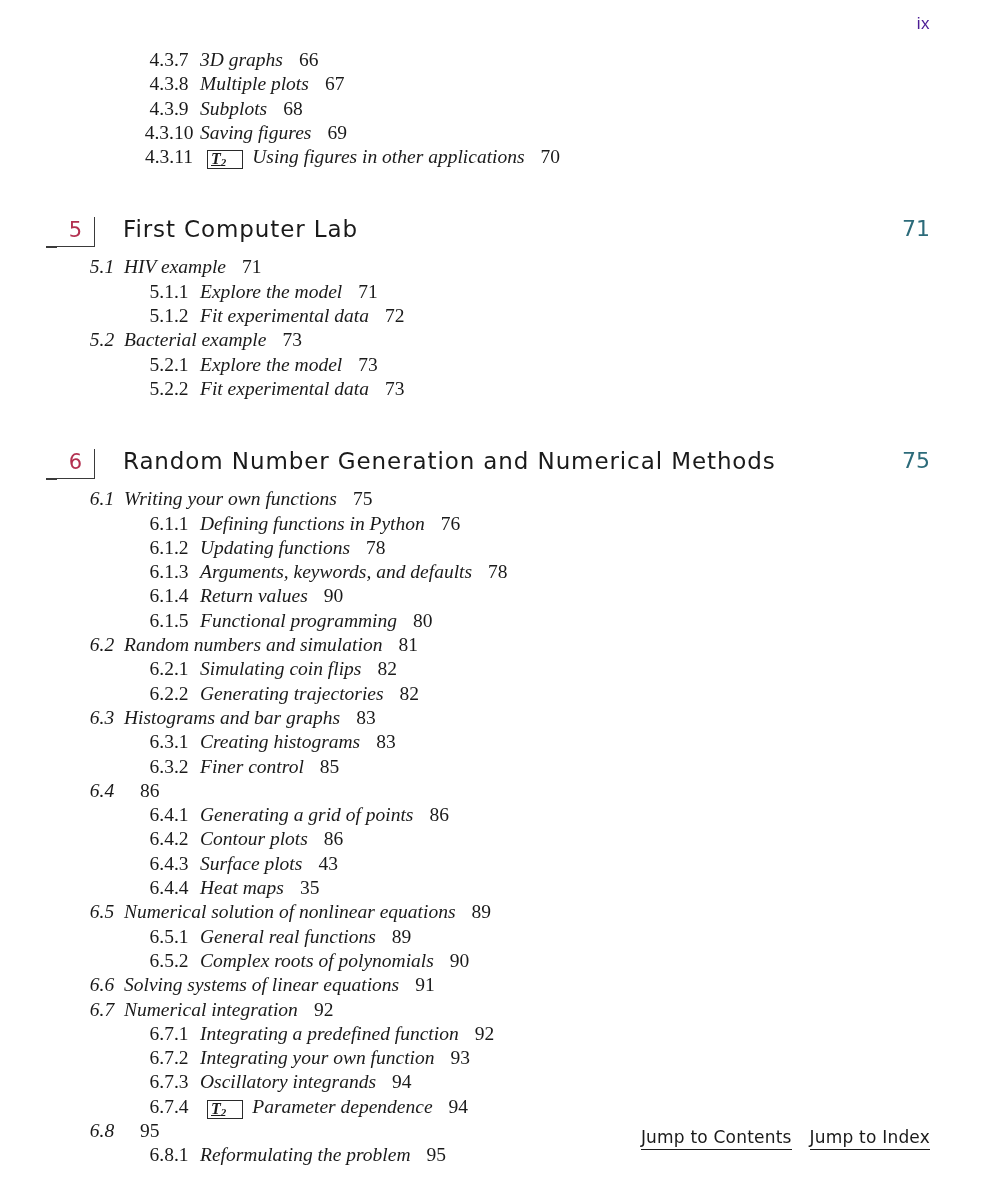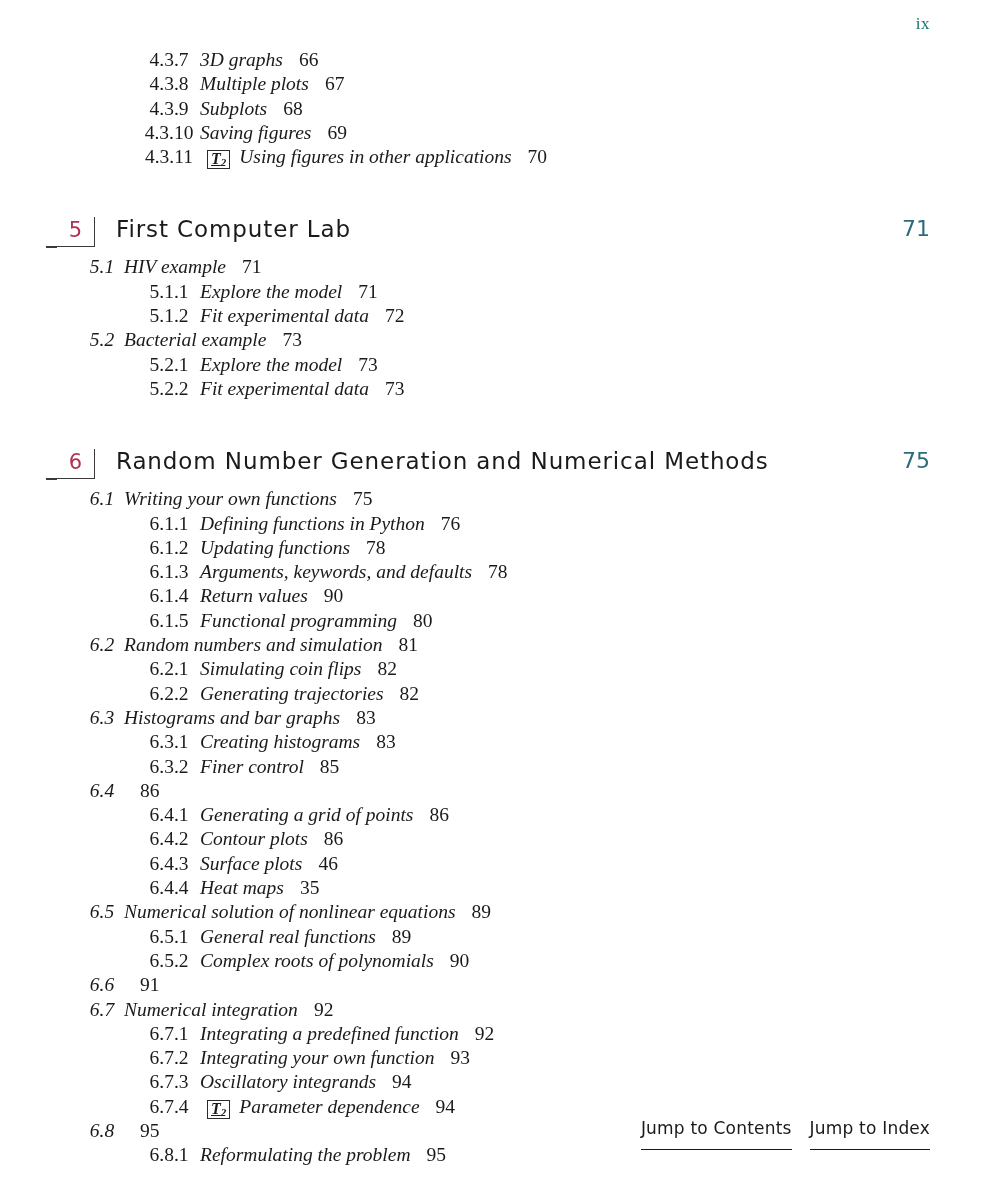--- a/index.html
+++ b/index.html
@@ -19,23 +19,23 @@
   .page {
     position: absolute;
     inset: 0;
   }
 
   
   .folio {
     position: absolute;
     top: 14px;
     right: 58px;
-    font-family: Liberation Serif, serif;
+    font-family: Liberation Sans, sans-serif;
     font-size: 17px;
-    color: #0f766e;
+    color: #4c1d95;
     letter-spacing: 0.5px;
   }
 
   
   .toc {
     position: absolute;
     left: 0;
     right: 0;
     top: 48px;
   }
@@ -67,21 +67,21 @@
 
   
   .lvl2 .num   { width: 44px; margin-left: 80px; font-style: italic; }
   .lvl2 .title { margin-left: 0px; }
   .lvl2 .pg    { margin-left: 16px; }
 
   
   .t2 {
     display: inline-block;
     border: 1.2px solid #2a2a2a;
-    padding: 0px 3px 0px 3px;
+    padding: 0px 16px 0px 3px;
     margin: 0 9px 0 7px;
     line-height: 1;
     position: relative;
     top: 1px;
     font-family: "Liberation Serif", "DejaVu Serif", serif;
     font-style: italic;
     font-weight: bold;
     font-size: 16px;
     text-decoration: underline;
   }
@@ -127,21 +127,21 @@
     color: #b33050;
     line-height: 1;
     position: relative;
     top: -1px;
   }
   .chapter .chtitle {
     font-family: "DejaVu Sans", "Liberation Sans", sans-serif;
     font-size: 23px;
     letter-spacing: 0.9px;
     color: #1a1a1a;
-    margin-left: 21px;
+    margin-left: 28px;
     line-height: 28px;
     position: relative;
     top: -2px;
     white-space: nowrap;
   }
   .chapter .chpage {
     margin-left: auto;
     margin-right: 58px;
     font-family: "DejaVu Sans", "Liberation Sans", sans-serif;
     font-size: 22px;
@@ -159,21 +159,21 @@
     right: 58px;
     display: flex;
     gap: 18px;
   }
   .footer a {
     font-family: "DejaVu Sans", "Liberation Sans", sans-serif;
     font-size: 17px;
     color: #1a1a1a;
     text-decoration: none;
     border-bottom: 1.4px solid #1a1a1a;
-    padding-bottom: 11px;
+    padding-bottom: 2px;
     letter-spacing: 0.2px;
     cursor: pointer;
   }
 </style>
 </head>
 <body>
 
 <div class="page">
 
   <div class="folio">ix</div>
@@ -321,21 +321,21 @@
         <span class="pg">86</span>
       </div>
       <div class="entry lvl3">
         <span class="num">6.4.2</span>
         <span class="title">Contour plots</span>
         <span class="pg">86</span>
       </div>
       <div class="entry lvl3">
         <span class="num">6.4.3</span>
         <span class="title">Surface plots</span>
-        <span class="pg">46</span>
+        <span class="pg">43</span>
       </div>
       <div class="entry lvl3">
         <span class="num">6.4.4</span>
         <span class="title">Heat maps</span>
         <span class="pg">35</span>
       </div>
       <div class="entry lvl2">
         <span class="num">6.5</span>
         <span class="title">Numerical solution of nonlinear equations</span>
         <span class="pg">89</span>
@@ -345,20 +345,21 @@
         <span class="title">General real functions</span>
         <span class="pg">89</span>
       </div>
       <div class="entry lvl3">
         <span class="num">6.5.2</span>
         <span class="title">Complex roots of polynomials</span>
         <span class="pg">90</span>
       </div>
       <div class="entry lvl2">
         <span class="num">6.6</span>
+        <span class="title">Solving systems of linear equations</span>
         <span class="pg">91</span>
       </div>
       <div class="entry lvl2">
         <span class="num">6.7</span>
         <span class="title">Numerical integration</span>
         <span class="pg">92</span>
       </div>
       <div class="entry lvl3">
         <span class="num">6.7.1</span>
         <span class="title">Integrating a predefined function</span>

